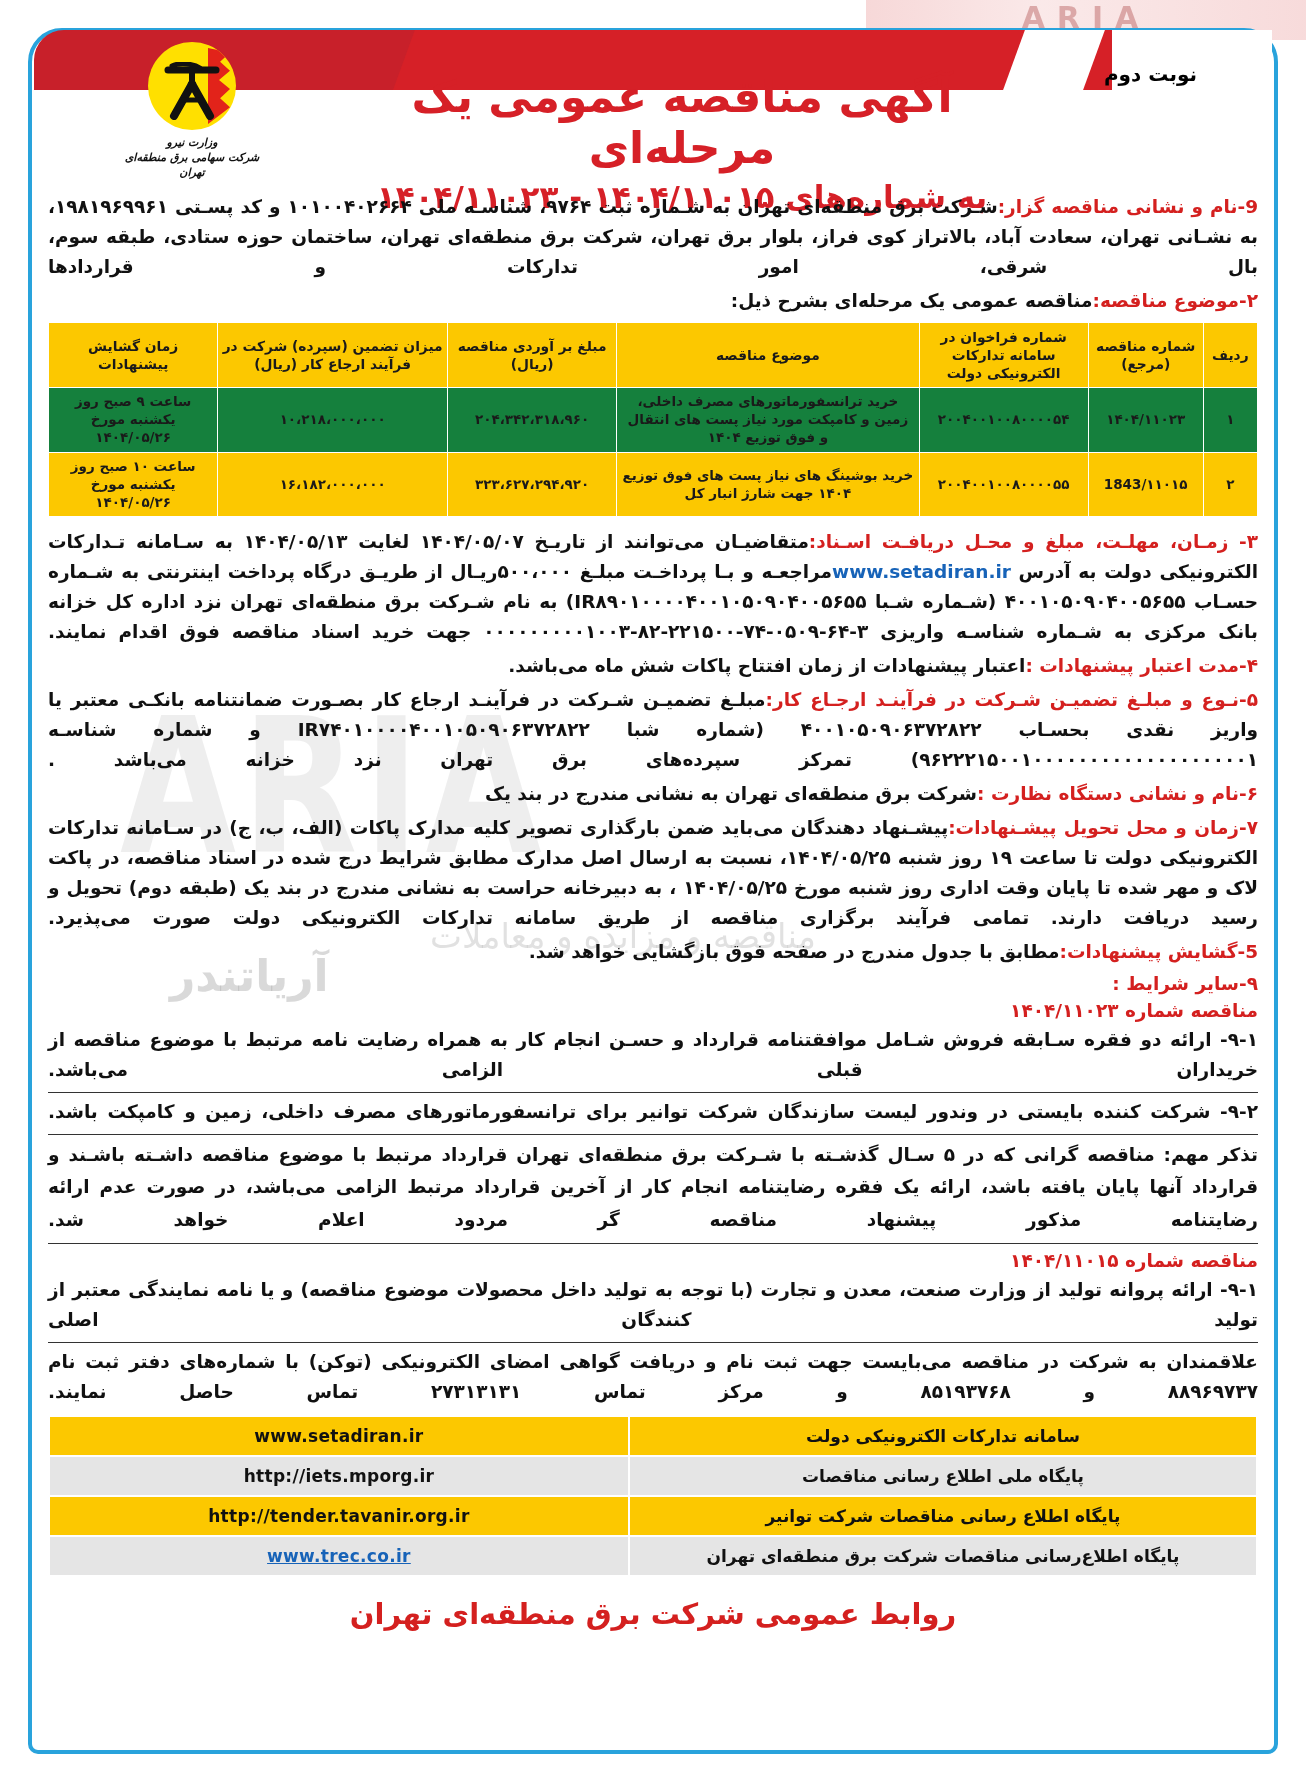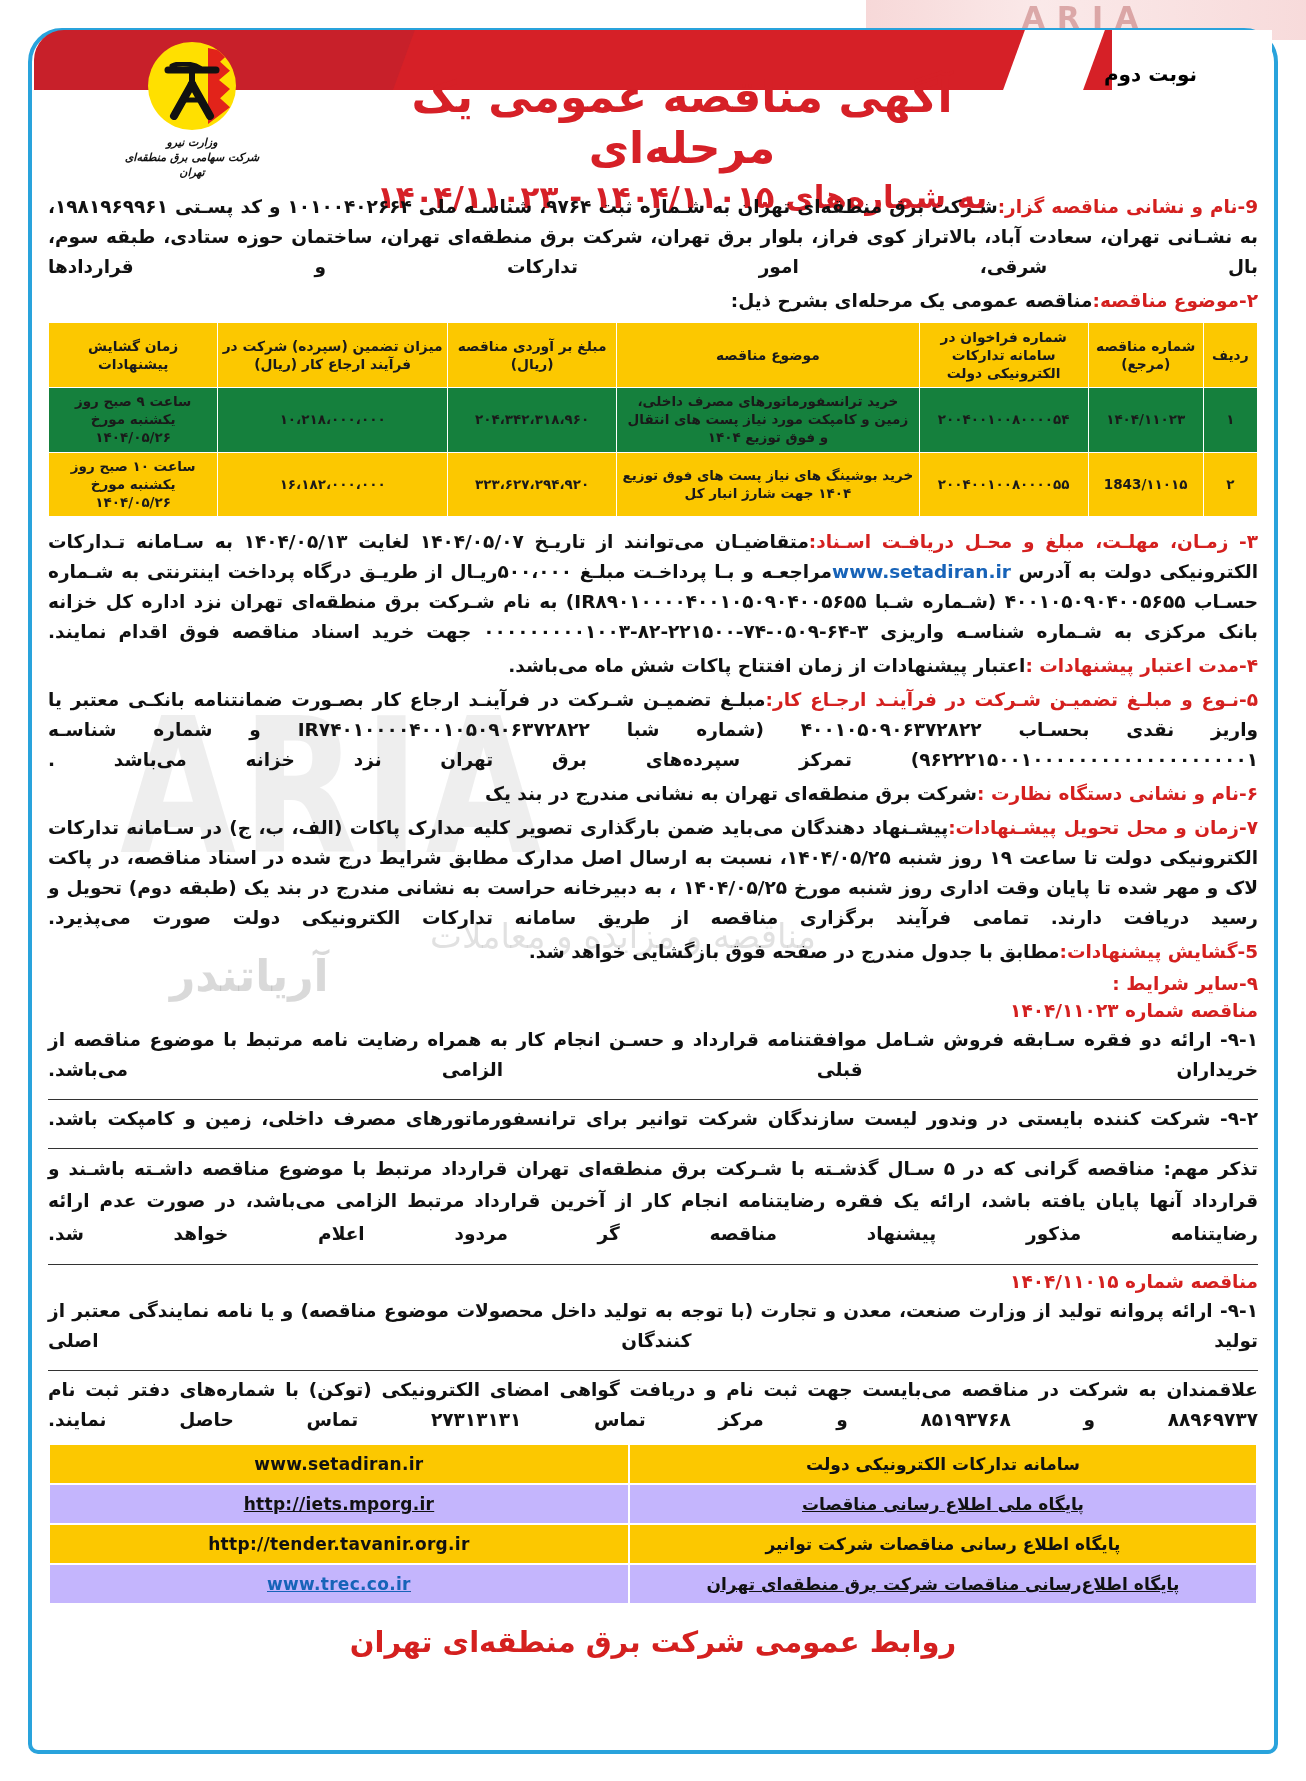--- a/index.html
+++ b/index.html
@@ -211,21 +211,21 @@
   .link { color: #1763b8; }
   .latin { unicode-bidi: plaintext; font-family: "DejaVu Sans", sans-serif; }
 
   .sec-title {
     color: #d4201f;
     font-weight: bold;
     font-size: 18.5px;
     margin: 6px 0 2px;
     text-align: right;
   }
-  .u-line { border-bottom: 1.6px solid #333; padding-bottom: 14px; display: block; }
+  .u-line { border-bottom: 1.6px solid #333; padding-bottom: 7px; display: block; }
   .bold-notice {
     font-weight: bold;
     font-size: 18.5px;
     line-height: 1.75;
   }
 
   
   table.tbl {
     width: 100%;
     border-collapse: collapse;
@@ -268,21 +268,21 @@
   }
   table.links td.label { text-align: center; color: #111; width: 52%; }
   table.links td.url {
     text-align: center;
     color: #111;
     unicode-bidi: plaintext;
     font-size: 17px;
     letter-spacing: .3px;
   }
   table.links tr.r-odd td { background: #fcc800; }
-  table.links tr.r-even td { background: #c4b5fd; text-decoration: underline; }
+  table.links tr.r-even td { background: #e5e5e5; }
   table.links td.url .ul { text-decoration: underline; color: #1763b8; }
 
   .footer-title {
     text-align: center;
     font-size: 29px;
     font-weight: bold;
     color: #d4201f;
     margin-top: 20px;
   }
 </style>

